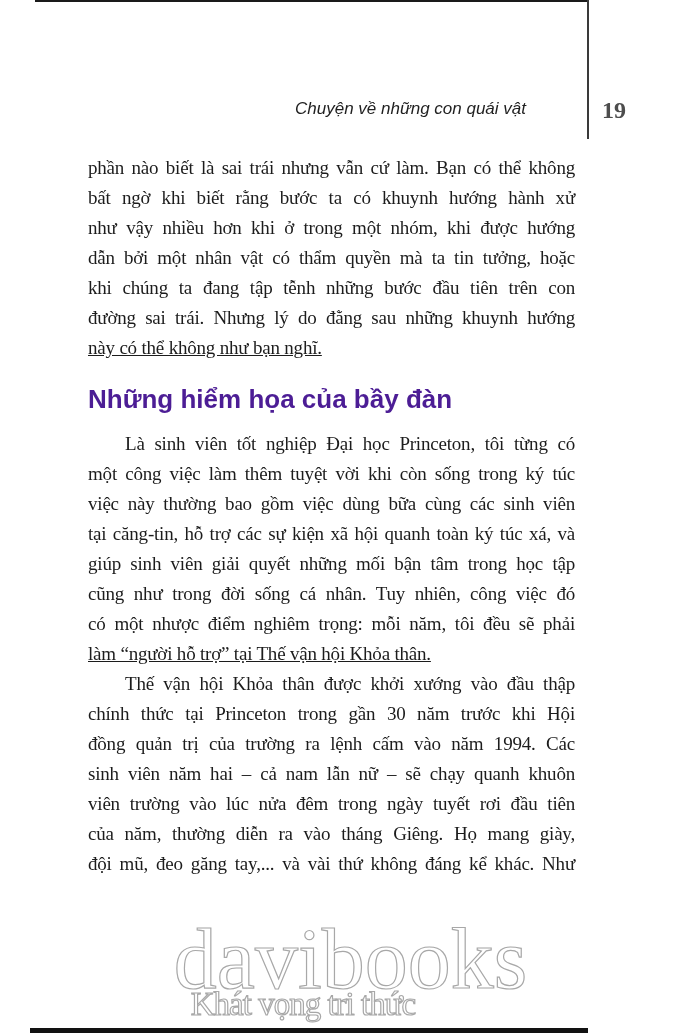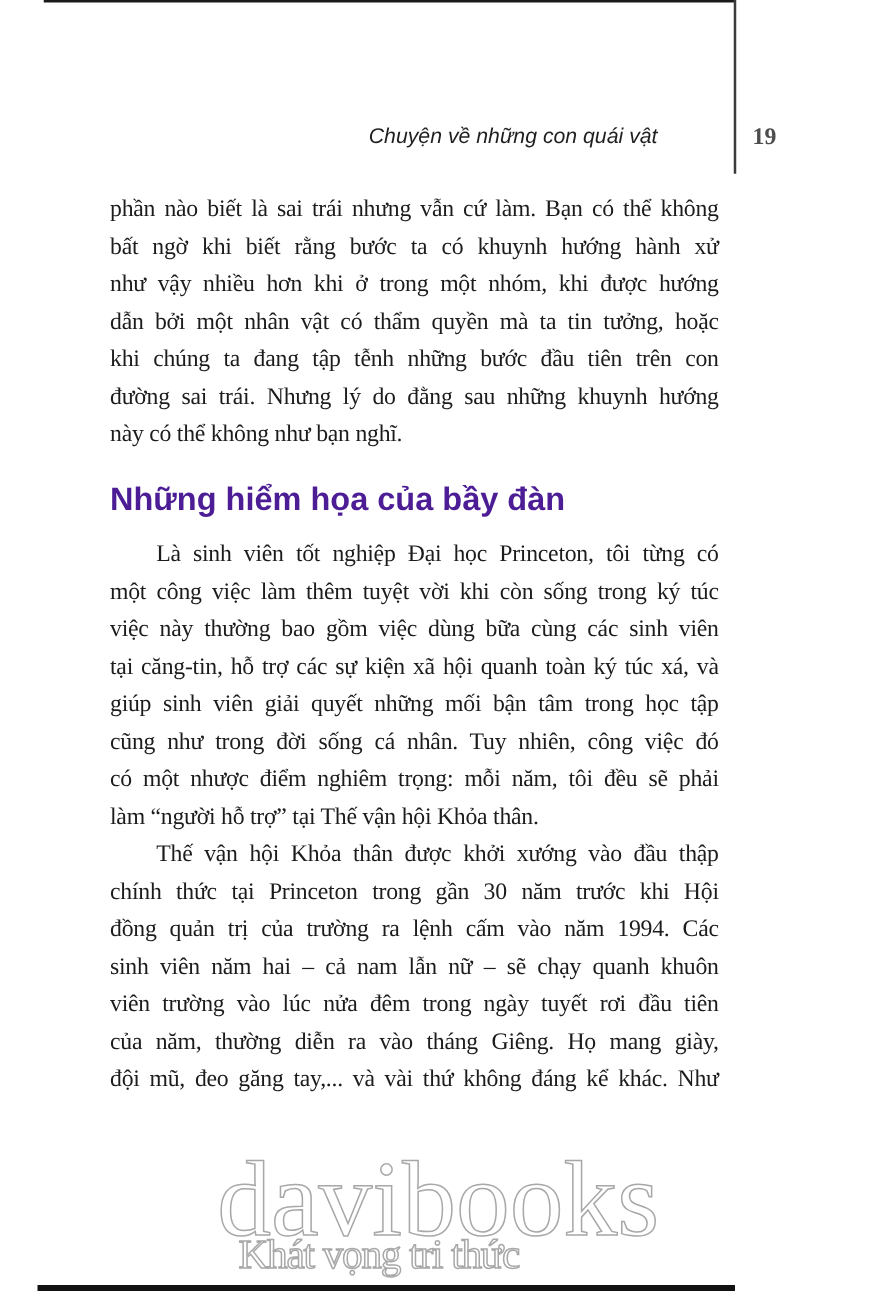--- a/index.html
+++ b/index.html
@@ -9,32 +9,32 @@
   }
   .edge-top { position:absolute; left:35px; top:0; width:553px; height:2px; background:#1a1a1a; }
   .edge-bottom { position:absolute; left:30px; top:1028px; width:558px; height:5px; background:#121212; }
   .vrule { position:absolute; left:587px; top:0; width:2px; height:139px; background:#3a3a3a; }
   .running-title {
     position:absolute; right:122px; top:98px; font-family:"Liberation Sans", sans-serif;
     font-style:italic; font-size:17px; line-height:22px; color:#1f1f1f; white-space:nowrap;
   }
   .pagenum {
     position:absolute; left:602px; top:96px; font-family:"Liberation Serif", serif;
-    font-weight:bold; font-size:19px; line-height:28px; color:#4d4d4d;
+    font-weight:bold; font-size:24px; line-height:28px; color:#4d4d4d;
   }
   .body {
     position:absolute; left:88px; top:153px; width:487px; z-index:2;
     font-size:19px; letter-spacing:-0.2px; color:#1c1c1c;
   }
   .para { margin:0; }
   .bline {
     height:30px; line-height:30px; white-space:nowrap;
     text-align:justify; text-align-last:justify;
   }
-  .para.no-justify-last .bline.last { text-align-last:left; }
+  .para.no-justify-last .bline.last { text-align-last:left;text-decoration:underline; }
   .para.indent .bline.first { text-indent:37px; }
   .heading {
     margin:18px 0 12px 0; font-family:"Liberation Sans", sans-serif;
     font-weight:bold; font-size:26px; line-height:36px; color:#4c1d95;
     letter-spacing:0;
   }
   .wm { position:absolute; z-index:1; font-family:"Liberation Serif", serif;
     color:#ffffff; -webkit-text-stroke:1.2px #a8a8a8; }
   .wm-logo { left:143px; top:916px; width:415px; font-size:86px; line-height:1; text-align:center; }
   .wm-slogan { left:178px; top:986px; width:250px; font-size:33px; line-height:1.1;

